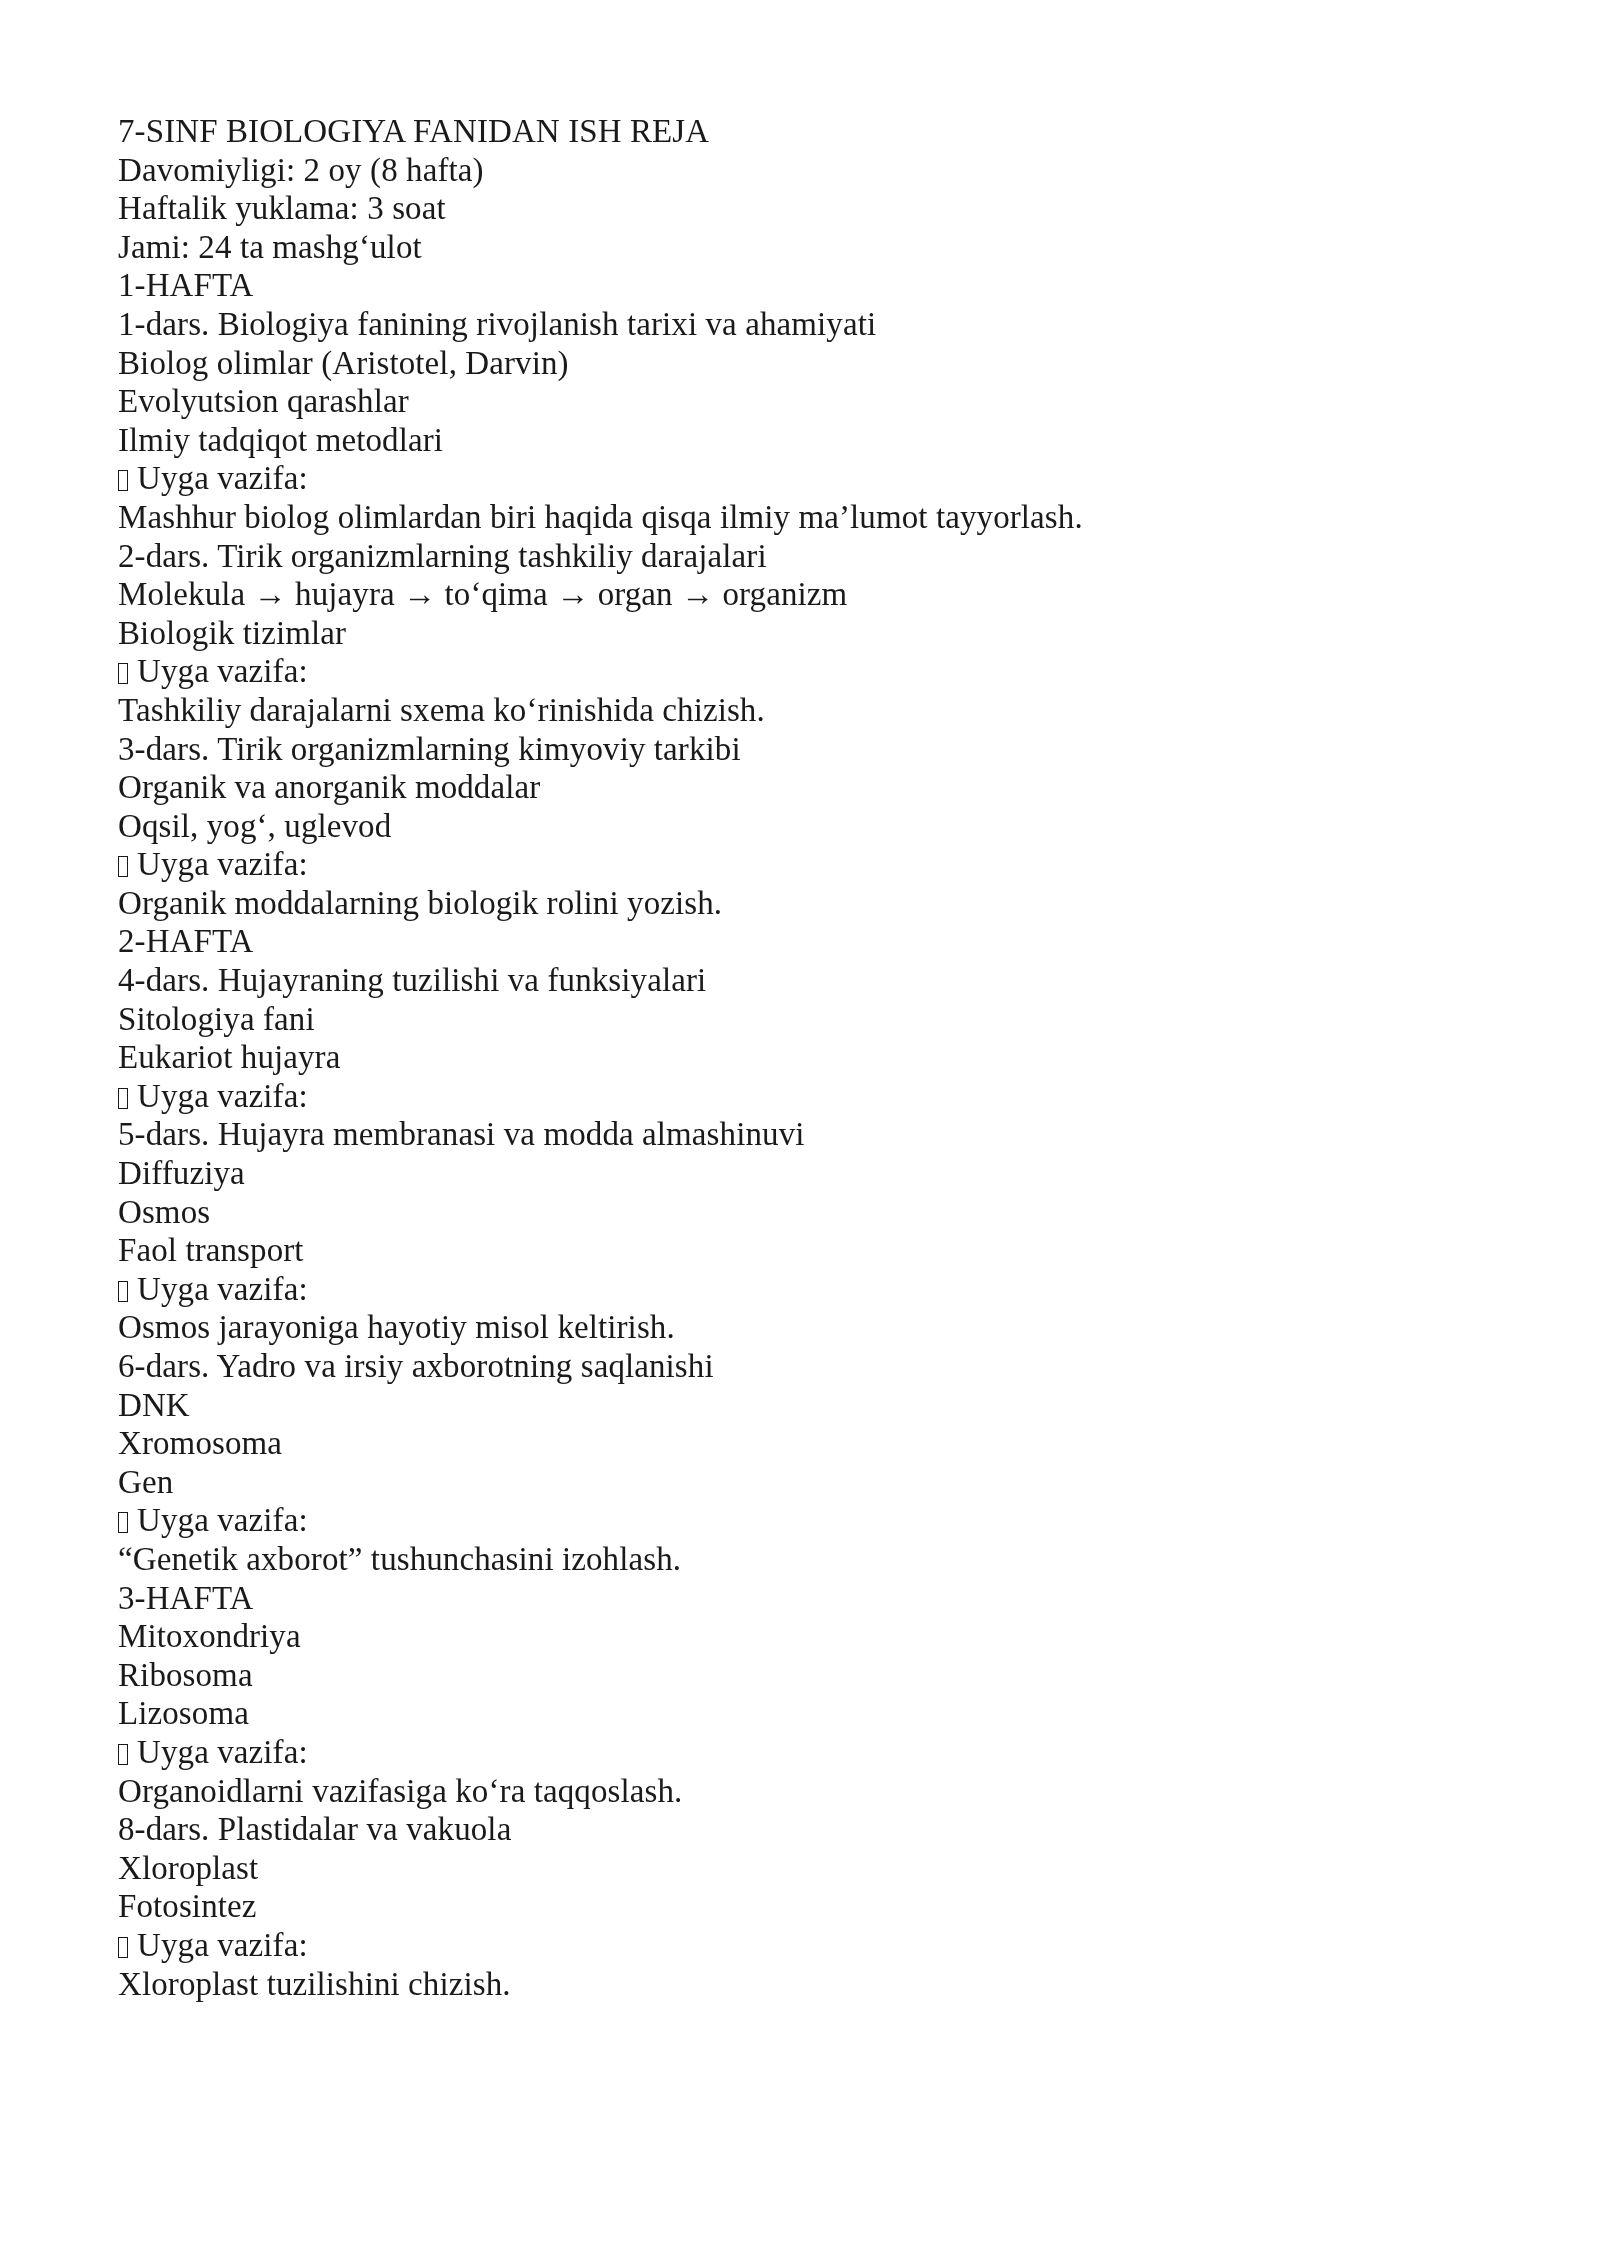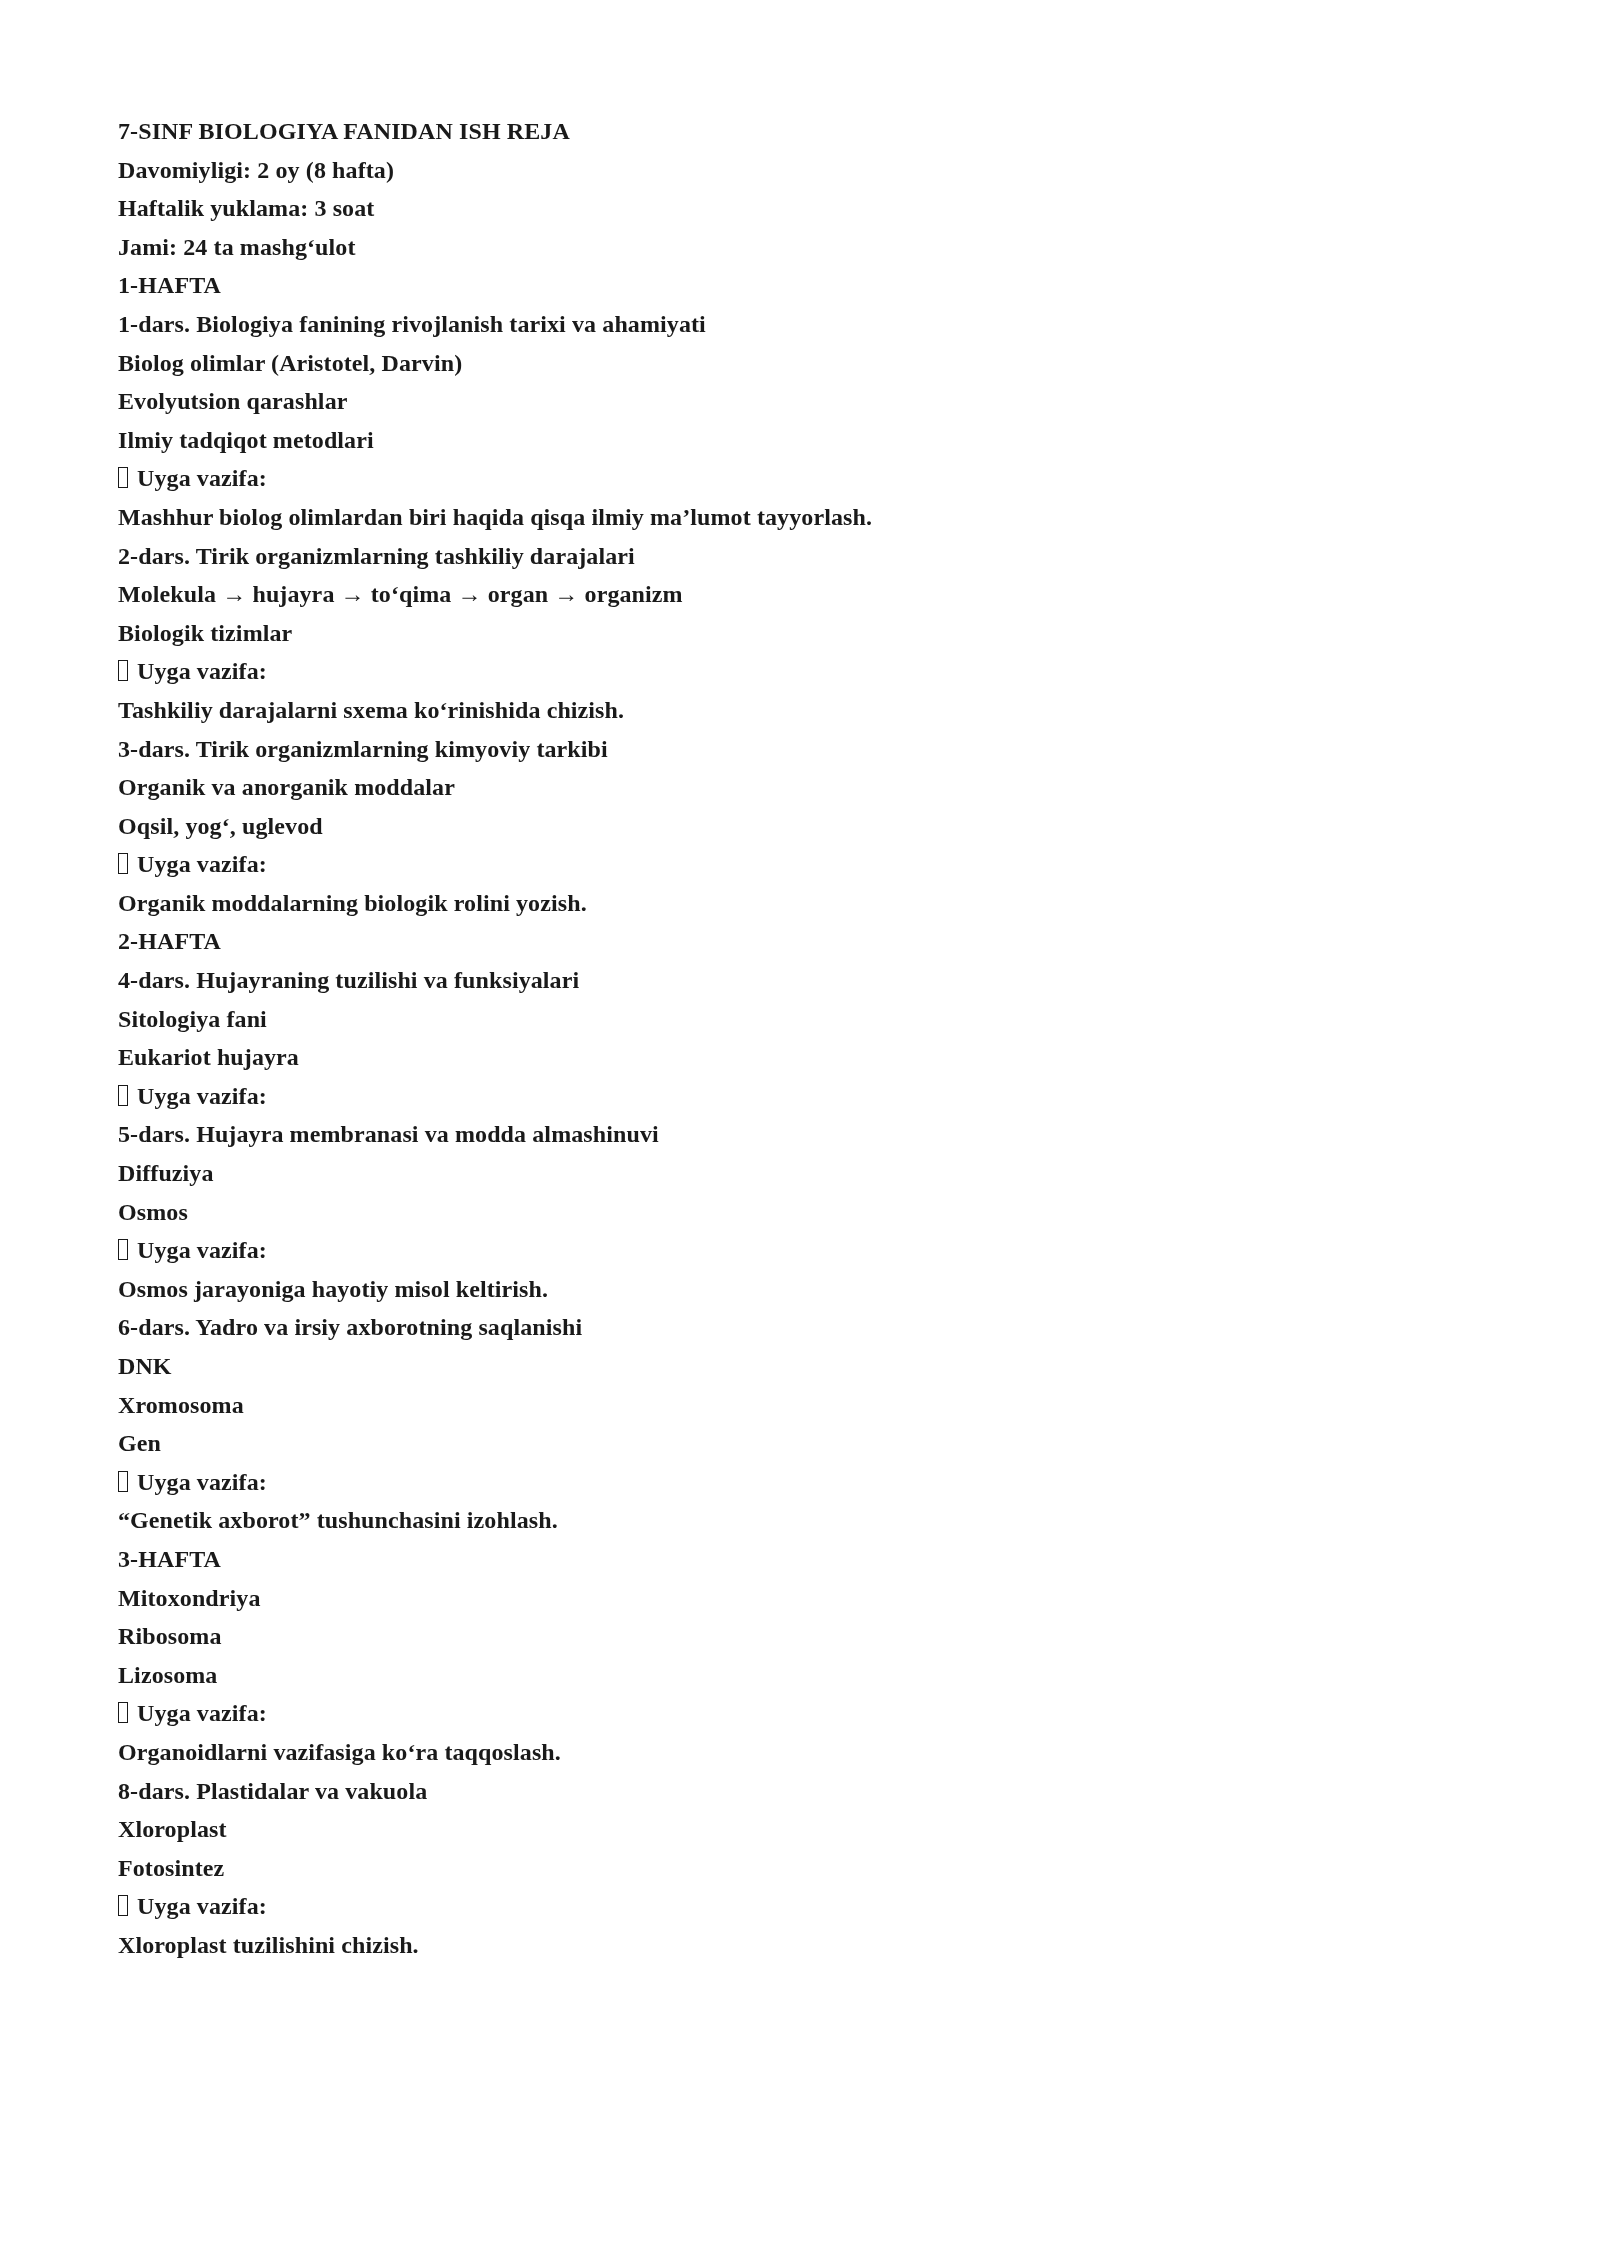--- a/index.html
+++ b/index.html
@@ -20,26 +20,26 @@
     overflow: hidden;
     box-sizing: border-box;
   }
   .doc-body {
     position: absolute;
     left: 118px;
     top: 112px;
     width: 1380px;
   }
   .line {
-    font-size: 24px;
+    font-size: 33px;
     line-height: 38.6px;
     white-space: pre;
     letter-spacing: 0.1px;
     color: #1a1a1a;
-    font-weight: 700;
+    font-weight: 400;
   }
   
   .tofu {
     display: inline-block;
     width: 10px;
     height: 21px;
     border: 1.5px solid #1a1a1a;
     box-sizing: border-box;
     vertical-align: -2px;
     margin-right: 9px;
@@ -75,20 +75,21 @@
       <div class="line task"><span class="tofu"></span><span class="task-text">Uyga vazifa:</span></div>
       <div class="line">Organik moddalarning biologik rolini yozish.</div>
       <div class="line">2-HAFTA</div>
       <div class="line">4-dars. Hujayraning tuzilishi va funksiyalari</div>
       <div class="line">Sitologiya fani</div>
       <div class="line">Eukariot hujayra</div>
       <div class="line task"><span class="tofu"></span><span class="task-text">Uyga vazifa:</span></div>
       <div class="line">5-dars. Hujayra membranasi va modda almashinuvi</div>
       <div class="line">Diffuziya</div>
       <div class="line">Osmos</div>
+      <div class="line">Faol transport</div>
       <div class="line task"><span class="tofu"></span><span class="task-text">Uyga vazifa:</span></div>
       <div class="line">Osmos jarayoniga hayotiy misol keltirish.</div>
       <div class="line">6-dars. Yadro va irsiy axborotning saqlanishi</div>
       <div class="line">DNK</div>
       <div class="line">Xromosoma</div>
       <div class="line">Gen</div>
       <div class="line task"><span class="tofu"></span><span class="task-text">Uyga vazifa:</span></div>
       <div class="line">“Genetik axborot” tushunchasini izohlash.</div>
       <div class="line">3-HAFTA</div>
       <div class="line">Mitoxondriya</div>

